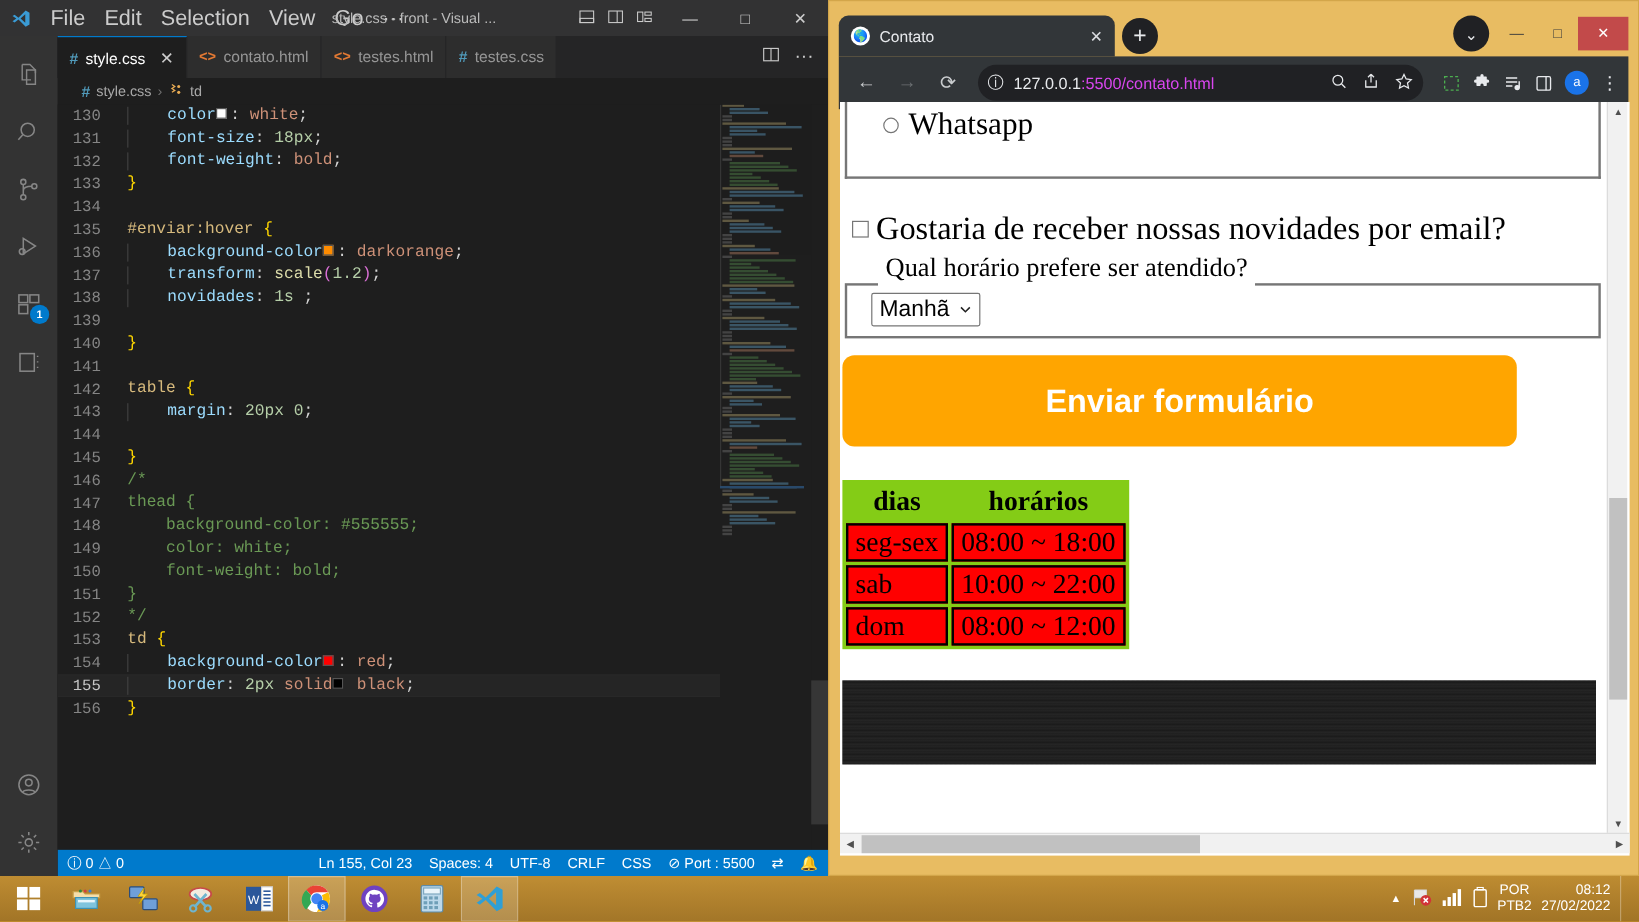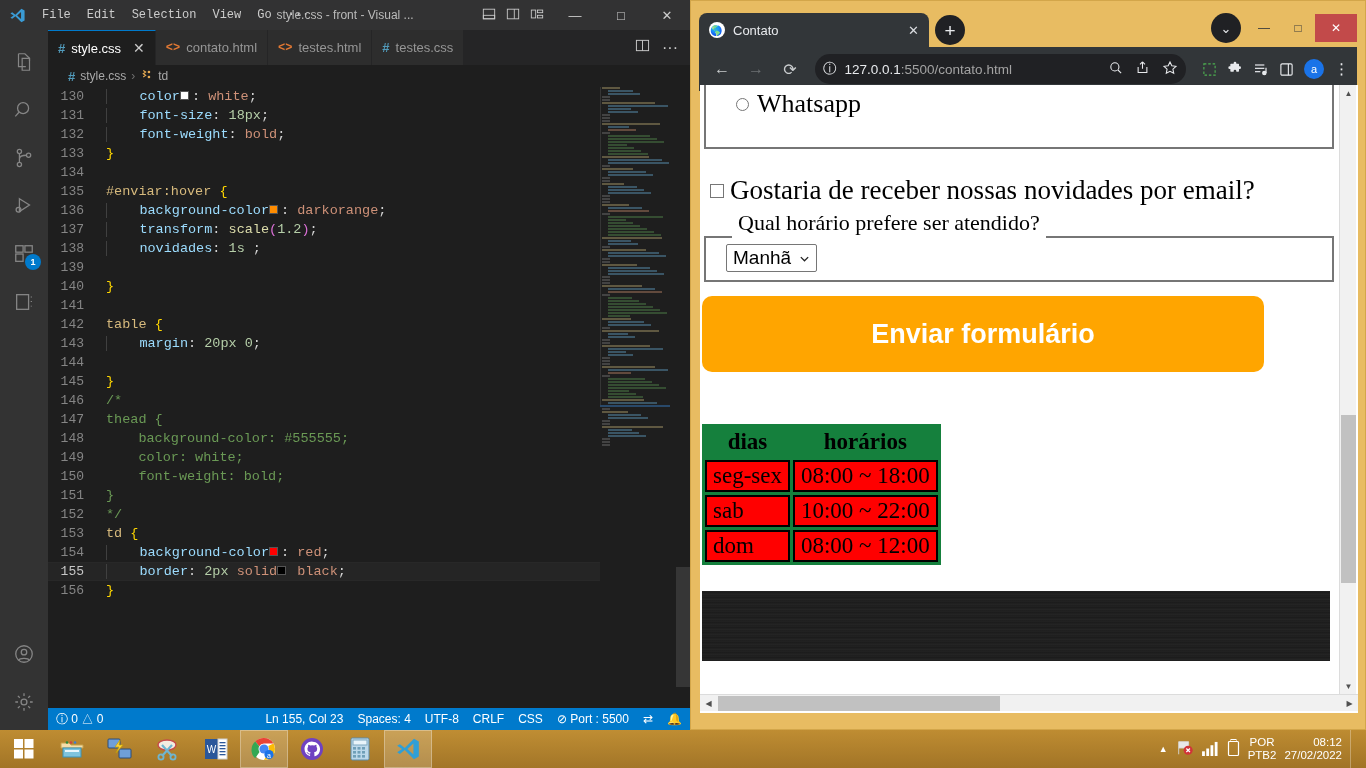--- a/index.html
+++ b/index.html
@@ -21,21 +21,21 @@
     position: absolute; left: 0; top: 0; width: 690px; height: 730px;
     background: #1e1e1e; color: #cccccc; overflow: hidden;
   }
   .vs-titlebar {
     height: 30px; background: #323233; display: flex; align-items: center;
     font-size: 12px; color: #cccccc; position: relative;
   }
   .vs-logo { width: 34px; display:flex; align-items:center; justify-content:center; }
   .vs-menu { display: flex; align-items: center; gap: 0px; }
   .vs-menu span {
-    padding: 4px 8px; font-size: 12px; color: #cccccc; cursor: default; font-family: Liberation Mono, monospace;
+    padding: 4px 8px; font-size: 18px; color: #cccccc; cursor: default;
   }
   .vs-title-center {
     position: absolute; left: 0; right: 0; text-align: center;
     font-size: 12px; color: #bbbbbb; pointer-events: none;
   }
   .vs-layout-icons {
     position: absolute; right: 146px; top: 0; height: 30px;
     display: flex; align-items: center; gap: 10px; color: #cccccc;
   }
   .vs-winctl {
@@ -196,21 +196,21 @@
     width: 30px; height: 30px; display: flex; align-items: center;
     justify-content: center; color: #c9ccce; font-size: 16px; border-radius: 50%;
   }
   .ct-btn.disabled { color: #6c7073; }
   .omnibox {
     flex: 1; height: 30px; background: #202124; border-radius: 16px;
     display: flex; align-items: center; padding: 0 8px; gap: 8px;
     color: #e8eaed; font-size: 13.5px; margin: 0 6px;
   }
   .omnibox .url-host { color: #e8eaed; }
-  .omnibox .url-rest { color: #a3a3a3; }
+  .omnibox .url-rest { color: #d946ef; }
   .omni-right { margin-left: auto; display: flex; align-items: center; gap: 12px; }
   .ct-right { display: flex; align-items: center; gap: 10px; padding-left: 6px; }
   .ct-icon { color: #e8eaed; font-size: 15px; display: flex; align-items: center; }
   .chrome-avatar {
     width: 20px; height: 20px; border-radius: 50%; background: #1a73e8;
     color: #fff; font-size: 11px; display: flex; align-items: center;
     justify-content: center;
   }
 
   .chrome-viewport {
@@ -252,22 +252,22 @@
     border: 1px solid #767676; background: #fff; padding: 2px 6px;
     display: inline-flex; align-items: center; gap: 8px; margin-top: -6px;
     border-radius: 2px;
   }
   .pg-submit {
     display: block; width: 562px; height: 76px; margin: 14px 0 0 2px;
     background: #ffa500; border: none; border-radius: 10px; color: #ffffff;
     font-family: "Liberation Sans", sans-serif; font-size: 27px; font-weight: bold;
   }
   .pg-table {
-    border-collapse: separate; border-spacing: 3px; background: #15803d;
-    margin: 52px 0 0 2px; font-family: "Liberation Serif", serif;
+    border-collapse: separate; border-spacing: 3px; background: #84cc16;
+    margin: 28px 0 0 2px; font-family: "Liberation Serif", serif;
   }
   .pg-table th {
     font-size: 23px; color: #000; padding: 2px 14px; font-weight: bold;
   }
   .pg-table td {
     background: #ff0000; border: 2px solid #000000; font-size: 23px;
     padding: 1px 6px; color: #000;
   }
   .pg-video {
     width: 628px; height: 70px; margin: 26px 0 0 2px;

